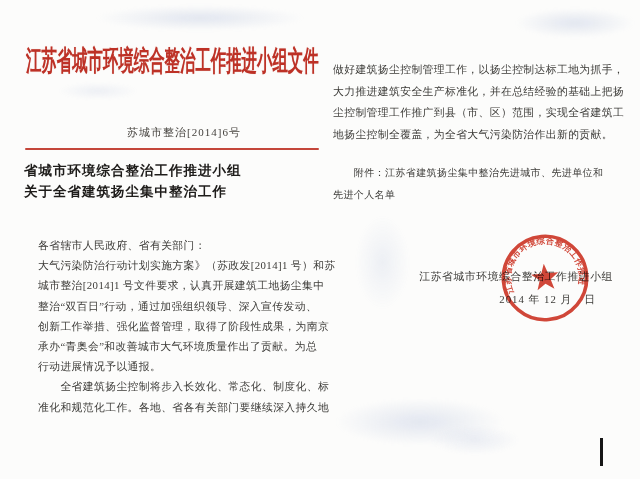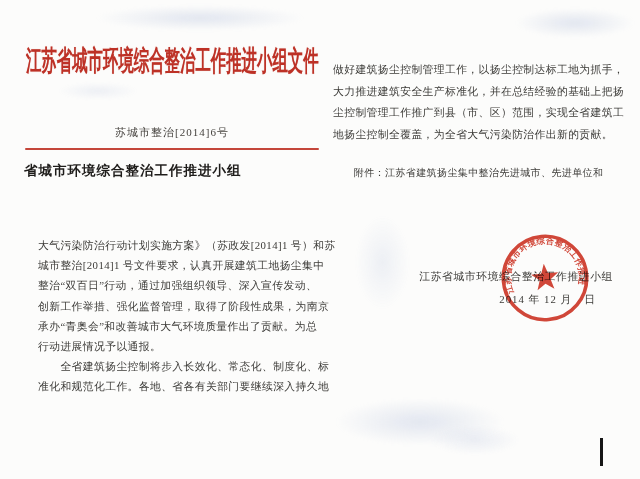--- a/index.html
+++ b/index.html
@@ -10,21 +10,21 @@
   }
   
   .letterhead{
     position:absolute;left:26px;top:42px;
     font-size:28px;font-weight:bold;color:#bd3126;
     white-space:nowrap;letter-spacing:0;
     transform:scaleX(0.55);transform-origin:0 50%;
     text-shadow:0 0 1px rgba(189,49,38,.45);
   }
   .doc-number{
-    position:absolute;left:24px;top:125px;width:296px;
+    position:absolute;left:36px;top:125px;width:296px;
     text-align:center;font-size:11px;color:#46433f;letter-spacing:1px;
   }
   .red-rule{
     position:absolute;left:25px;top:148px;width:294px;height:2px;
     background:#c4463a;border-radius:1px;
   }
   .main-title{
     position:absolute;left:24px;top:160px;width:296px;
     text-align:left;font-weight:bold;color:#1e1c1a;
     font-size:13.5px;line-height:21px;letter-spacing:1px;
@@ -90,23 +90,25 @@
 <div>
 
   <div class="letterhead">江苏省城市环境综合整治工作推进小组文件</div>
 
   <div class="doc-number">苏城市整治[2014]6号</div>
 
   <div class="red-rule"></div>
 
   <div class="main-title">
       <div class="doc-line">省城市环境综合整治工作推进小组</div>
+      <div class="doc-line">关于全省建筑扬尘集中整治工作</div>
     </div>
 
   <div class="left-body">
+      <div class="doc-line">各省辖市人民政府、省有关部门：</div>
       <div class="doc-line">大气污染防治行动计划实施方案》（苏政发[2014]1 号）和苏</div>
       <div class="doc-line">城市整治[2014]1 号文件要求，认真开展建筑工地扬尘集中</div>
       <div class="doc-line">整治“双百日”行动，通过加强组织领导、深入宣传发动、</div>
       <div class="doc-line">创新工作举措、强化监督管理，取得了阶段性成果，为南京</div>
       <div class="doc-line">承办“青奥会”和改善城市大气环境质量作出了贡献。为总</div>
       <div class="doc-line">行动进展情况予以通报。</div>
       <div class="doc-line">　　全省建筑扬尘控制将步入长效化、常态化、制度化、标</div>
       <div class="doc-line">准化和规范化工作。各地、省各有关部门要继续深入持久地</div>
     </div>
 </div>
@@ -115,20 +117,21 @@
 
   <div class="right-body">
       <div class="doc-line">做好建筑扬尘控制管理工作，以扬尘控制达标工地为抓手，</div>
       <div class="doc-line">大力推进建筑安全生产标准化，并在总结经验的基础上把扬</div>
       <div class="doc-line">尘控制管理工作推广到县（市、区）范围，实现全省建筑工</div>
       <div class="doc-line">地扬尘控制全覆盖，为全省大气污染防治作出新的贡献。</div>
     </div>
 
   <div class="attachment">
       <div class="doc-line">　　附件：江苏省建筑扬尘集中整治先进城市、先进单位和</div>
+      <div class="doc-line">先进个人名单</div>
     </div>
 
   <div class="signature">江苏省城市环境综合整治工作推进小组</div>
 
   <div class="date-line">2014 年 12 月　日</div>
 
   <svg class="seal" viewBox="0 0 128 128">
     <circle cx="64" cy="64" r="58" fill="none" stroke="#cf3424" stroke-width="5"></circle>
     <path id="sealArc" d="M 18.9 80.4 A 48 48 0 1 1 109.1 80.4" fill="none"></path>
     <text font-size="11.5" fill="#cf3424" letter-spacing="0.6">

